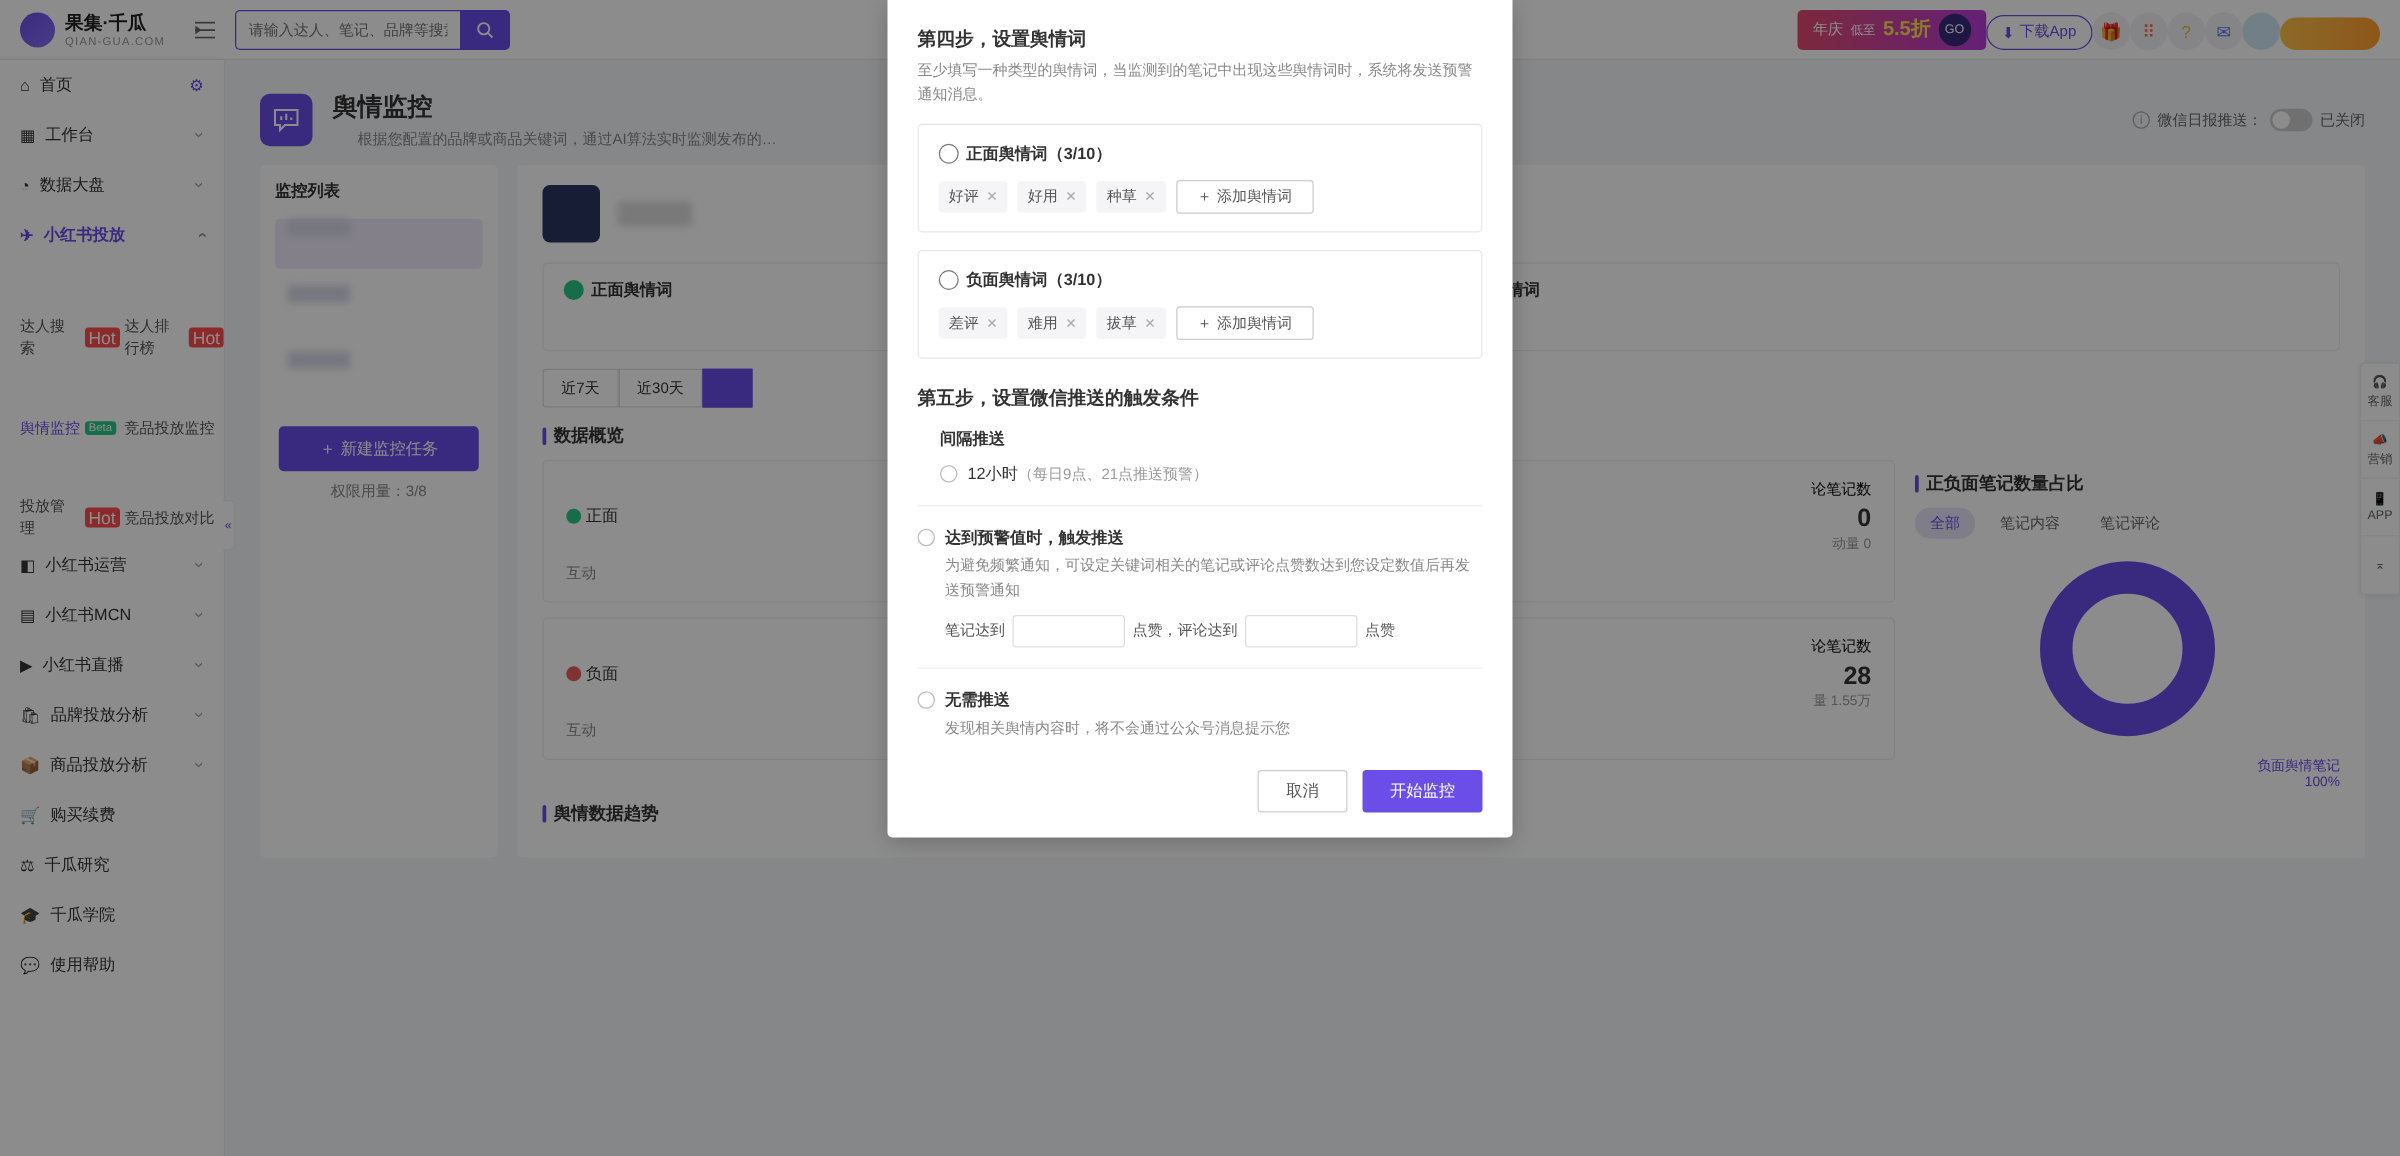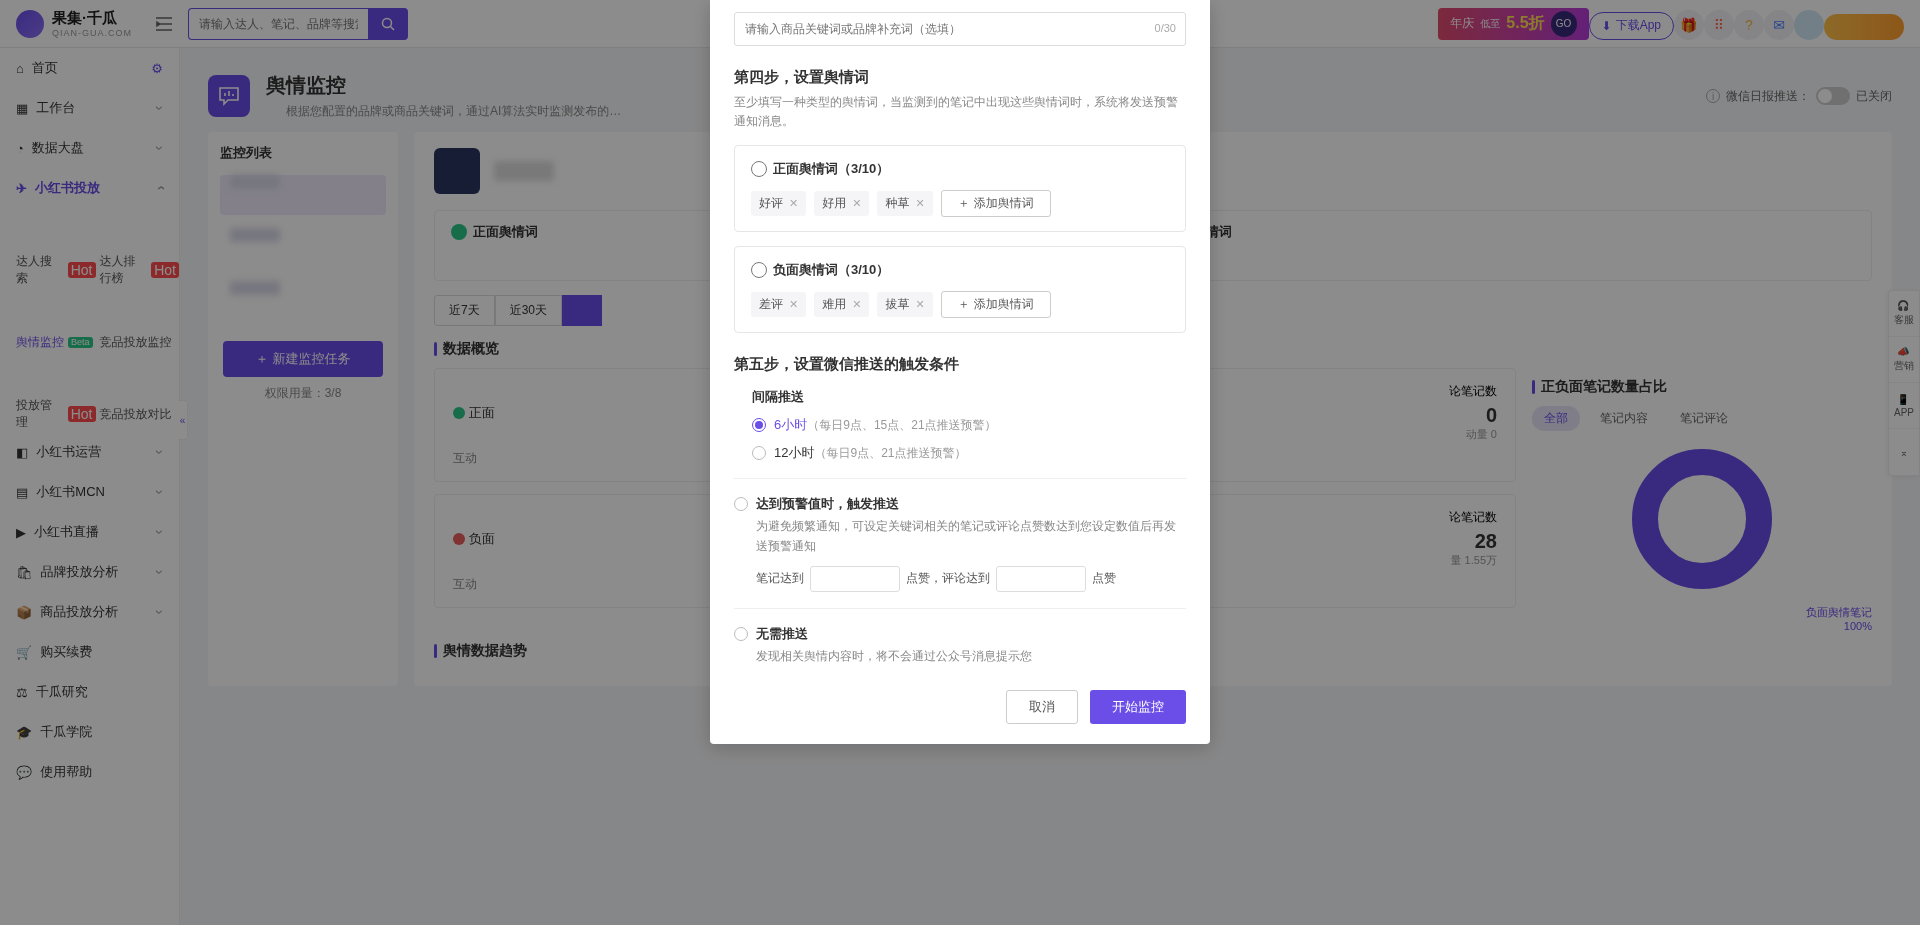--- a/index.html
+++ b/index.html
@@ -382,21 +382,20 @@
       <span>📱</span>
       <span>APP</span>
     </div>
   <div class="float-tool">
       <span>⌅</span>
     </div>
 </div>
 
 <div class="mask"></div>
 <div class="modal">
-  <input class="modal-input" placeholder="请输入商品关键词或品牌补充词（选填）" style="">
   <span class="counter">0/30</span>
 
   <div class="step-title">第四步，设置舆情词</div>
   <div class="step-sub">至少填写一种类型的舆情词，当监测到的笔记中出现这些舆情词时，系统将发送预警通知消息。</div>
 
   <div class="word-card">
     <div class="word-card-title">
         <span class="face"></span>
         <span>正面舆情词（3/10）</span>
       </div>
@@ -442,24 +441,20 @@
           <span>＋</span>
           <span>添加舆情词</span>
         </button>
     </div>
   </div>
 
   <div class="step-title">第五步，设置微信推送的触发条件</div>
 
   <div class="push-opt">
     <div style="font-size:13px;font-weight:600;margin-bottom:10px">间隔推送</div>
-    <div class="radio-row">
-      <span class="radio checked"></span>
-      <div><span class="primary-text">6小时</span><span class="hint">（每日9点、15点、21点推送预警）</span></div>
-    </div>
     <div class="radio-row">
       <span class="radio"></span>
       <div><span>12小时</span><span class="hint">（每日9点、21点推送预警）</span></div>
     </div>
   </div>
   <hr class="sep">
   <div class="radio-row" style="padding-left:0">
     <span class="radio"></span>
     <div style="flex:1">
       <div style="font-weight:600">达到预警值时，触发推送</div>

